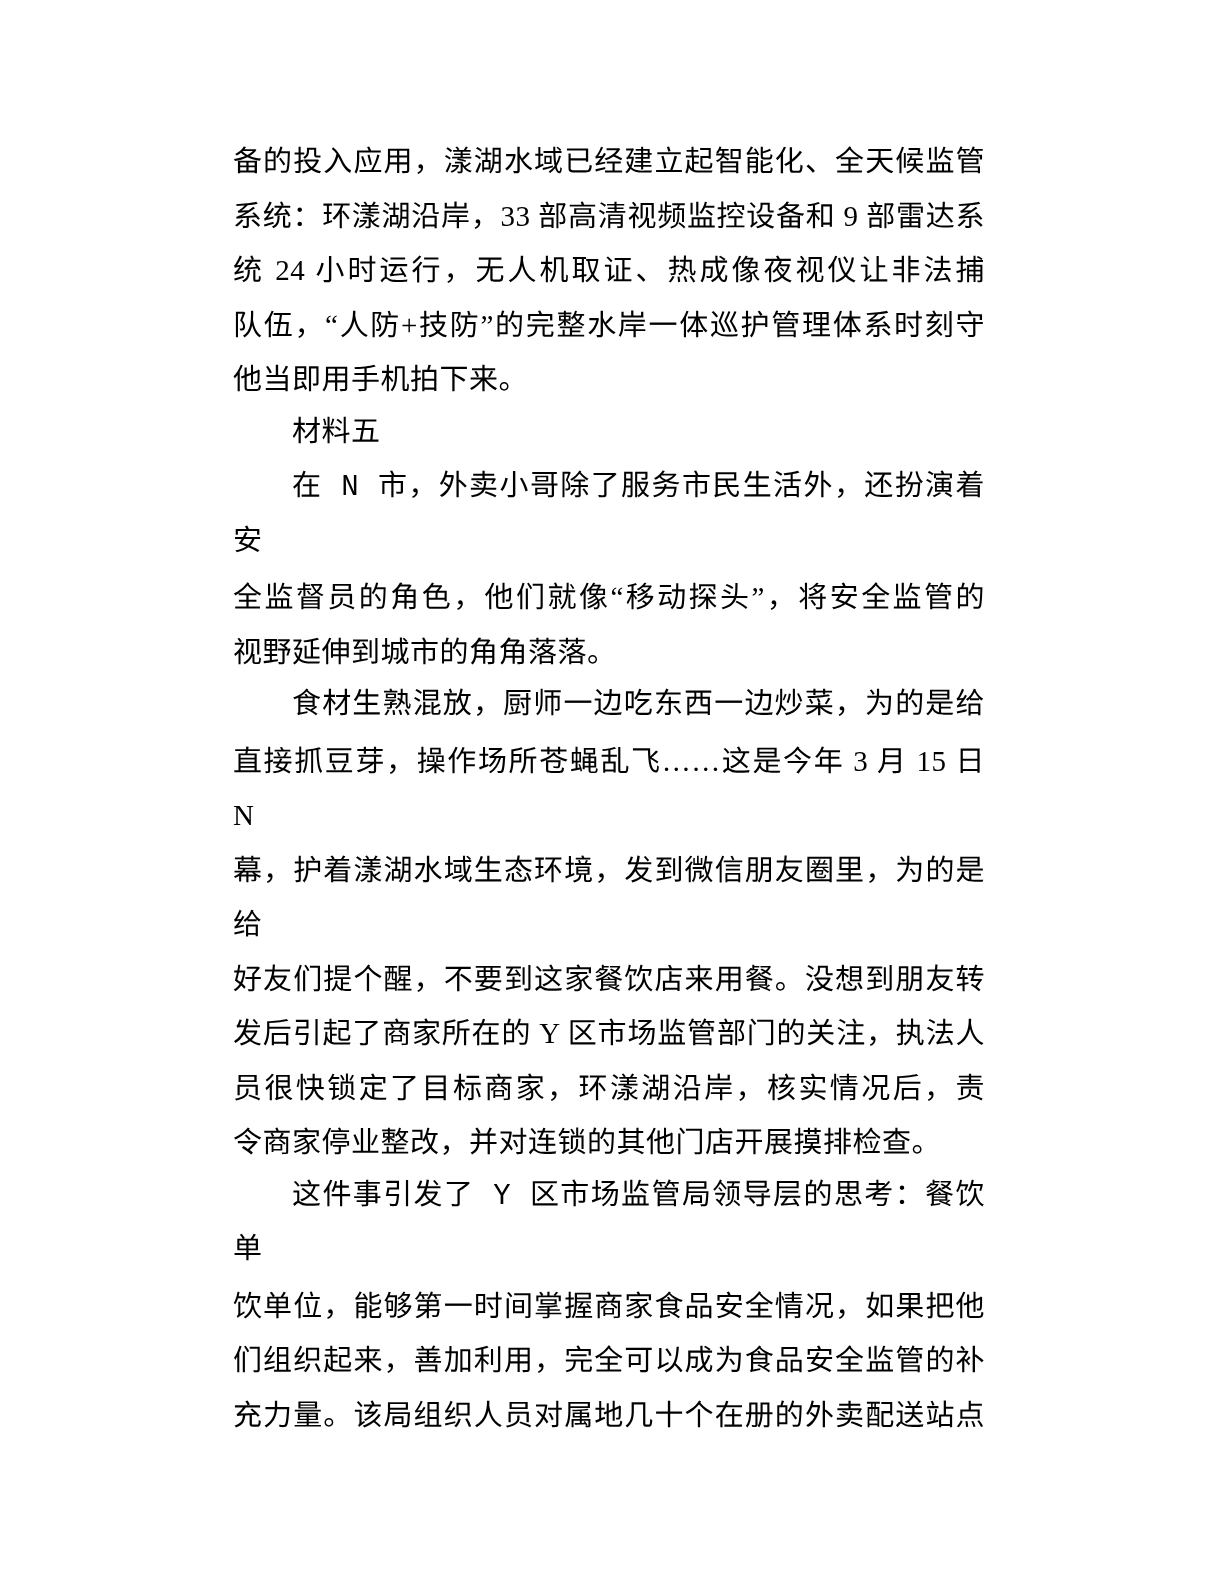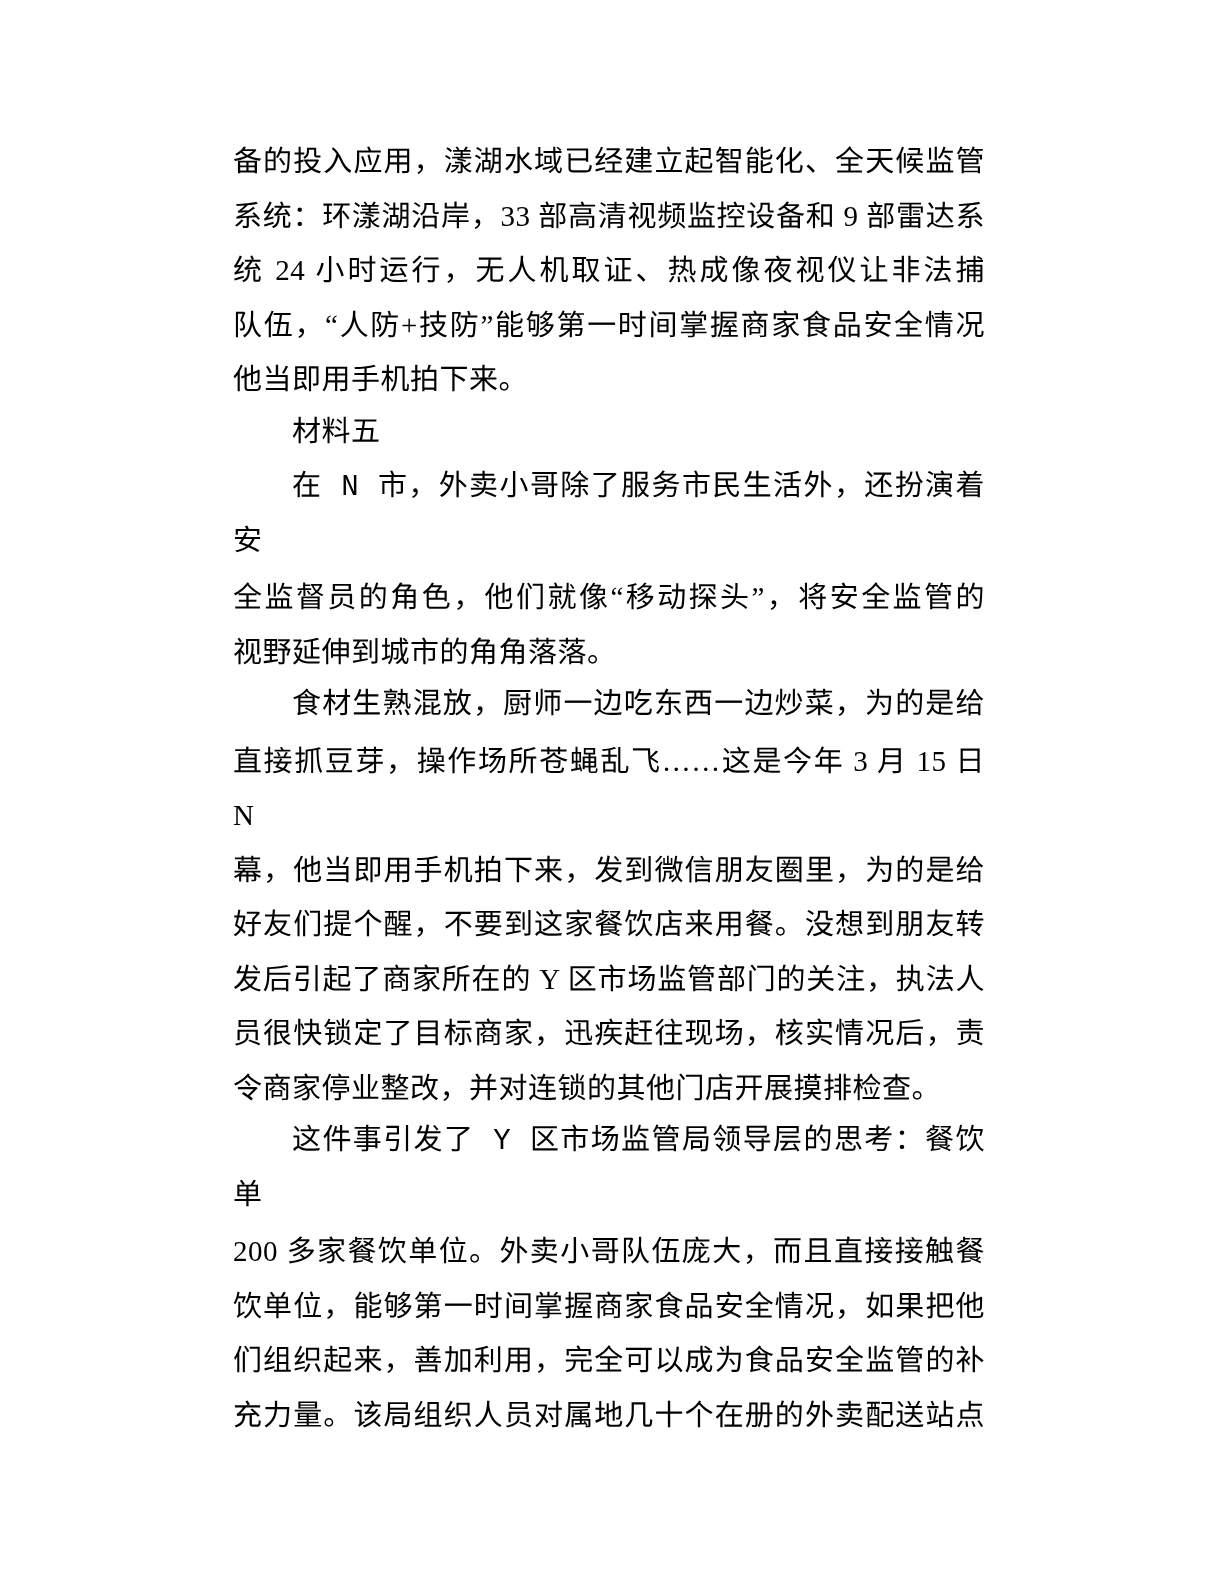--- a/index.html
+++ b/index.html
@@ -39,32 +39,31 @@
   }
 </style>
 </head>
 <body>
 
 <div class="page">
   <div class="text-block">
     <div class="line">备的投入应用，漾湖水域已经建立起智能化、全天候监管</div>
     <div class="line">系统：环漾湖沿岸，33 部高清视频监控设备和 9 部雷达系</div>
     <div class="line">统 24 小时运行，无人机取证、热成像夜视仪让非法捕</div>
-    <div class="line">队伍，“人防+技防”能够第一时间掌握商家食品安全情况</div>
+    <div class="line">队伍，“人防+技防”的完整水岸一体巡护管理体系时刻守</div>
     <div class="line end">他当即用手机拍下来。</div>
     <div class="line indent end">材料五</div>
     <div class="line indent">在 N 市，外卖小哥除了服务市民生活外，还扮演着安</div>
     <div class="line">全监督员的角色，他们就像“移动探头”，将安全监管的</div>
     <div class="line end">视野延伸到城市的角角落落。</div>
     <div class="line indent">食材生熟混放，厨师一边吃东西一边炒菜，为的是给</div>
     <div class="line">直接抓豆芽，操作场所苍蝇乱飞……这是今年 3 月 15 日 N</div>
-    <div class="line">幕，他当即用手机拍下来，发到微信朋友圈里，为的是给</div>
+    <div class="line">幕，护着漾湖水域生态环境，发到微信朋友圈里，为的是给</div>
     <div class="line">好友们提个醒，不要到这家餐饮店来用餐。没想到朋友转</div>
     <div class="line">发后引起了商家所在的 Y 区市场监管部门的关注，执法人</div>
-    <div class="line">员很快锁定了目标商家，迅疾赶往现场，核实情况后，责</div>
+    <div class="line">员很快锁定了目标商家，环漾湖沿岸，核实情况后，责</div>
     <div class="line end">令商家停业整改，并对连锁的其他门店开展摸排检查。</div>
     <div class="line indent">这件事引发了 Y 区市场监管局领导层的思考：餐饮单</div>
-    <div class="line">200 多家餐饮单位。外卖小哥队伍庞大，而且直接接触餐</div>
     <div class="line">饮单位，能够第一时间掌握商家食品安全情况，如果把他</div>
     <div class="line">们组织起来，善加利用，完全可以成为食品安全监管的补</div>
     <div class="line">充力量。该局组织人员对属地几十个在册的外卖配送站点</div>
   </div>
 </div>
 
 </body></html>

